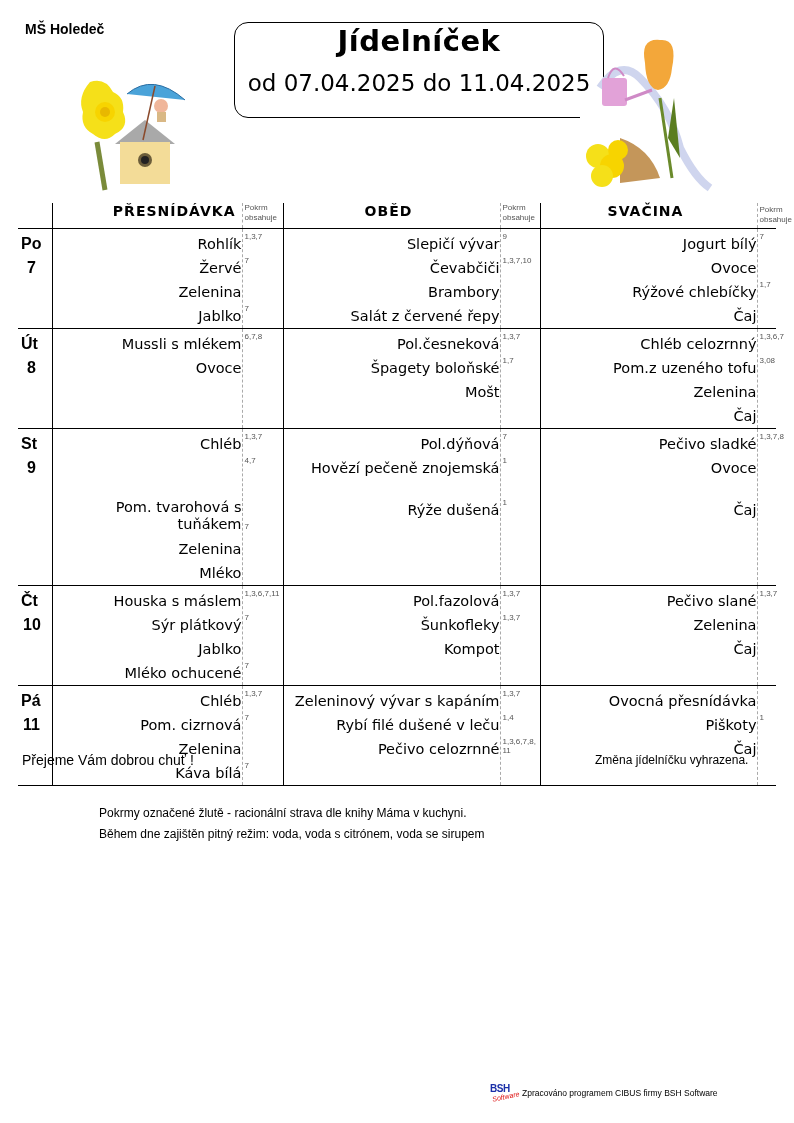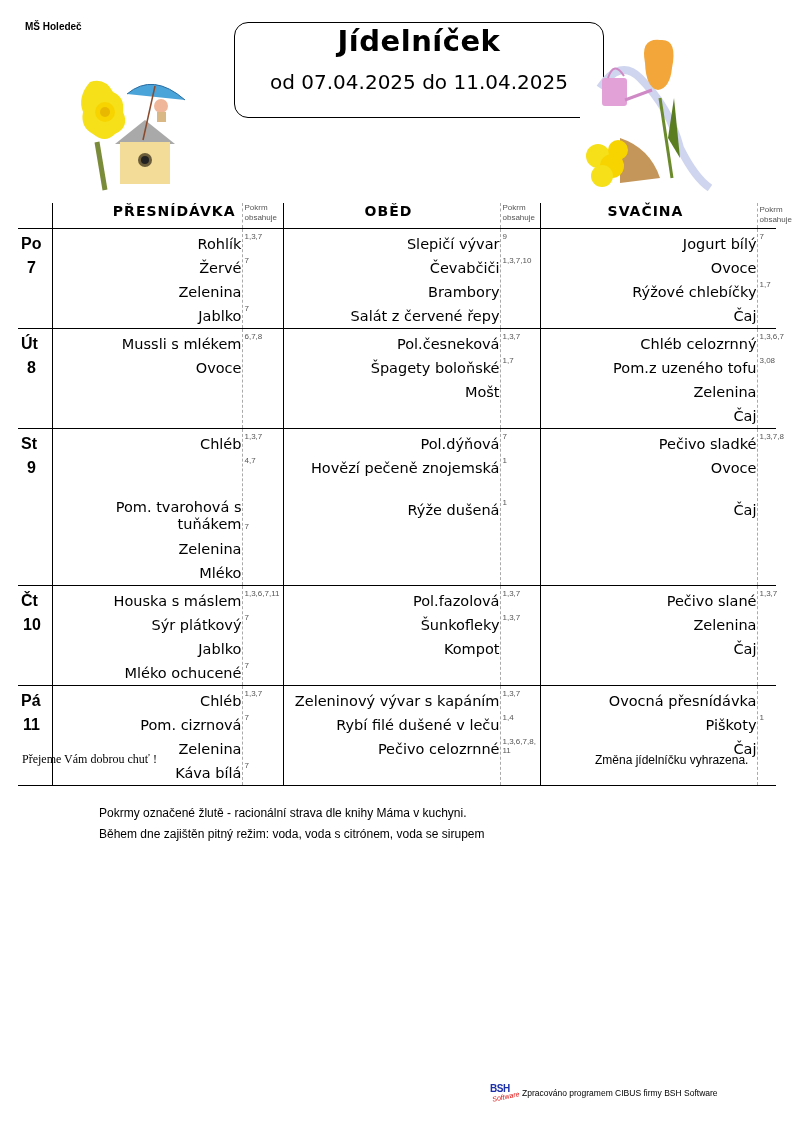--- a/index.html
+++ b/index.html
@@ -1,24 +1,24 @@
 <!DOCTYPE html>
 <html><head>
 <meta charset="utf-8">
 <style>
   html, body { margin: 0; padding: 0; background: #ffffff; }
   body { width: 794px; height: 1123px; position: relative; overflow: hidden;
          font-family: "DejaVu Sans", sans-serif; color: #000; }
   .abs { position: absolute; }
-  .school { left: 25px; top: 21px; font-family: "Liberation Sans", sans-serif; font-weight: bold; font-size: 10px; }
+  .school { left: 25px; top: 21px; font-family: "Liberation Sans", sans-serif; font-weight: bold; font-size: 14px; }
   .titlebox { left: 234px; top: 22px; width: 370px; height: 96px; border: 1.5px solid #000;
               border-radius: 14px; box-sizing: border-box; border-bottom-right-radius: 0; }
   .titlebox-mask { left: 580px; top: 100px; width: 30px; height: 24px; background: #fff; }
   .title { left: 234px; top: 24px; width: 370px; text-align: center; font-weight: bold; font-size: 29px; letter-spacing: 0.5px; }
-  .subtitle { left: 234px; top: 70px; width: 370px; text-align: center; font-size: 20px; }
+  .subtitle { left: 234px; top: 70px; width: 370px; text-align: center; font-size: 23px; }
   .img-left { left: 75px; top: 72px; width: 125px; height: 120px; }
   .img-right { left: 580px; top: 38px; width: 140px; height: 160px; }
 
   table.menu { position: absolute; left: 18px; top: 203px; border-collapse: collapse; table-layout: fixed; width: 758px; }
   table.menu td, table.menu th { padding: 0; vertical-align: top; }
   th.h-food { height: 25px; font-size: 14px; font-weight: bold; letter-spacing: 1px; text-align: right; padding-right: 6px !important; vertical-align: middle; }
   th.h-food.c1 { border-left: 1px solid #000; }
   th.h-food.c2, th.h-food.c3 { border-left: 1px solid #000; text-align: center; }
   th.h-alg { font-family: "Liberation Sans", sans-serif; font-size: 8px; font-weight: normal; color: #555; text-align: left; line-height: 10px;
              border-left: 1px dashed #aaa; padding-left: 2px !important; vertical-align: middle; }
@@ -26,21 +26,21 @@
   tr.day-row { border-top: 1.5px solid #000; }
   tr.last-row { border-bottom: 1.5px solid #000; }
   td.day { font-family: "Liberation Sans", sans-serif; font-weight: bold; font-size: 16px; text-align: left; padding: 3px 0 0 3px !important; line-height: 24px; }
   td.day .num { display: block; padding-left: 6px; }
   td.food { border-left: 1px solid #000; padding-left: 3px !important; padding-top: 3px !important; text-align: right; }
   td.alg { border-left: 1px dashed #aaa; padding-left: 2px !important; padding-top: 3px !important; }
   .item { font-size: 14.5px; line-height: 24px; min-height: 24px; white-space: nowrap; }
   .item.wrap { white-space: normal; line-height: 17px; padding-top: 3px; padding-bottom: 4px; margin-top: 40px; }
   .alg-item { font-family: "Liberation Sans", sans-serif; font-size: 8px; color: #555; height: 24px; line-height: 9px; }
   .alg-item.tall { height: 42px; }
-  .footer-left { left: 22px; top: 752px; font-family: Liberation Serif, serif; font-size: 12px; text-align: right; }
+  .footer-left { left: 22px; top: 752px; font-family: Liberation Sans, sans-serif; font-size: 14px; text-align: right; }
   .footer-right { left: 595px; top: 753px; font-family: "Liberation Sans", sans-serif; font-size: 12px; }
   .note { left: 51px; font-family: "Liberation Sans", sans-serif; font-size: 12px; margin-left: 48px; }
   .brand { left: 490px; top: 1083px; font-family: "Liberation Sans", sans-serif; font-size: 8.5px; display: flex; align-items: center; gap: 8px; }
   .logo { width: 24px; height: 20px; position: relative; }
   .logo .bsh { position: absolute; left: 0; top: 0; font-weight: bold; font-size: 10px; color: #1a2fa8; letter-spacing: -0.5px; }
   .logo .sw { position: absolute; left: 2px; top: 10px; font-style: italic; font-size: 7px; color: #d11; transform: rotate(-12deg); }
 </style>
 </head>
 <body>
 

